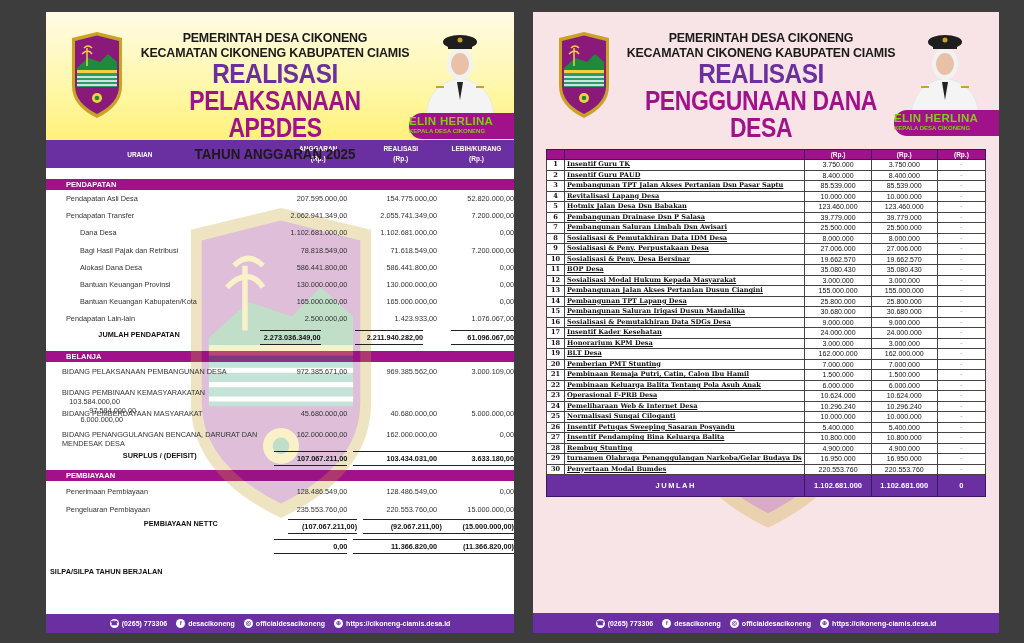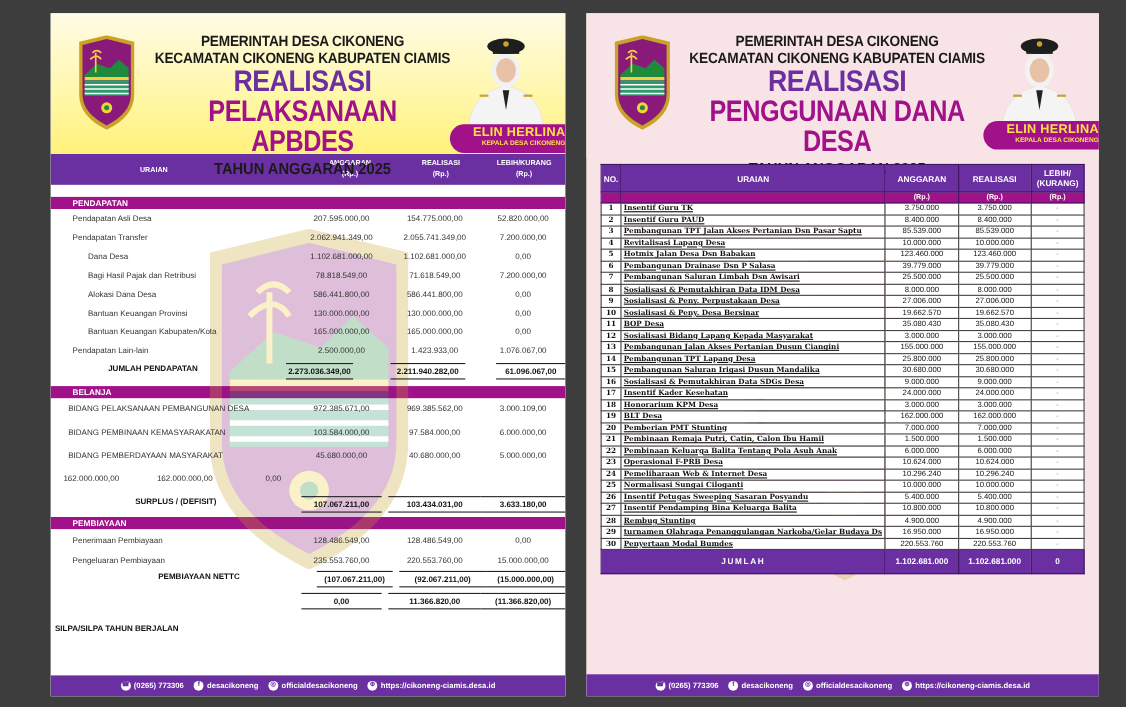--- a/index.html
+++ b/index.html
@@ -14,36 +14,36 @@
   .hdr { position: relative; height: 128px; }
   #left .hdr { background: linear-gradient(180deg, #fffbe6 0%, #fff7a8 60%, #fff17a 100%); }
   #right .hdr { background: #f8e4e6; height: 132px; }
   .logo { position: absolute; left: 22px; top: 20px; width: 58px; height: 86px; }
   .titles { position: absolute; left: 80px; right: 90px; top: 18px; text-align: center; }
   .t1, .t2 { font-weight: bold; font-size: 13.5px; color: #1a1a1a; line-height: 15px; letter-spacing: -0.2px; transform: scaleX(0.92); }
   .t3 { font-weight: bold; font-size: 27px; color: #6b2fa0; line-height: 27px; letter-spacing: -0.5px; transform: scaleX(0.9); margin-top: 1px; }
   .t4 { font-weight: bold; font-size: 27px; color: #a0118a; line-height: 27px; letter-spacing: -0.5px; transform: scaleX(0.85); }
   .t5 { font-weight: bold; font-size: 14.5px; color: #1a1a1a; line-height: 18px; margin-top: 3px; transform: scaleX(0.92); }
   .photo { position: absolute; right: 18px; top: 16px; width: 72px; height: 88px; }
-  .namebadge { position: absolute; right: 0; top: 101px; width: 105px; height: 26px; background: #a0118a; border-radius: 13px 0 0 13px; text-align: right; color: #fde047; padding-top: 2px; }
+  .namebadge { position: absolute; right: 0; top: 101px; width: 105px; height: 26px; background: #a0118a; border-radius: 13px 0 0 13px; text-align: left; color: #84cc16; padding-top: 2px; }
   .namebadge .nm { font-weight: bold; font-size: 11.5px; line-height: 12px; letter-spacing: 0.3px; }
   .namebadge .rl { font-weight: bold; font-size: 6px; line-height: 9px; }
 
   
   .lthead { background: #6a2fa0; height: 28px; display: flex; color: #fff; font-weight: bold; font-size: 6.5px; align-items: center; }
   .lthead .c0 { width: 200px; text-align: center; padding-left: 0; }
   .lthead .c1, .lthead .c2, .lthead .c3 { text-align: center; line-height: 10px; }
   .lthead .c1 { width: 116px; margin-left: 30px; }
   .lthead .c2 { width: 60px; margin-left: 0; }
   .lthead .c3 { width: 80px; margin-left: 10px; }
   .lbody { position: relative; }
   .secbar { background: #a0118a; color: #fff; font-weight: bold; font-size: 7.5px; height: 11px; line-height: 11px; padding-left: 20px; }
   .lrow { display: flex; align-items: flex-start; font-size: 7.3px; color: #333; position: relative; }
   .lrow .lbl { width: 228px; }
-  .lrow .v { text-align: center; }
+  .lrow .v { text-align: right; }
   .lrow .v1 { width: 74px; margin-left: 0; }
   .lrow .v2 { width: 84px; margin-left: 6px; }
   .lrow .v3 { width: 77px; margin-left: 0; }
   .lrow.bold { font-weight: bold; color: #111; }
   .lrow.bold .v { border-top: 1px solid #222; border-bottom: 1px solid #222; padding: 2px 0; }
 
   .watermark { position: absolute; pointer-events: none; opacity: 0.28; }
 
   
   .rtable-wrap { position: absolute; left: 13px; top: 137px; width: 440px; }
@@ -181,33 +181,34 @@
         <div class="v v2">2.211.940.282,00</div>
         <div class="v v3">61.096.067,00</div>
       </div>
       <div class="secbar" style="margin-top: 1px;">BELANJA</div>
       <div class="lrow" style="height: 21px; padding-top: 5px;">
         <div class="lbl" style="padding-left: 16px;">BIDANG PELAKSANAAN PEMBANGUNAN DESA</div>
         <div class="v v1">972.385.671,00</div>
         <div class="v v2">969.385.562,00</div>
         <div class="v v3">3.000.109,00</div>
       </div>
-      <div class="lrow" style="height: 21px; padding-top: 5px;">
+      <div class="lrow" style="height: 21px; padding-top: 5px; flex-direction: column;">
         <div class="lbl" style="padding-left: 16px;">BIDANG PEMBINAAN KEMASYARAKATAN</div>
         <div class="v v1">103.584.000,00</div>
         <div class="v v2">97.584.000,00</div>
         <div class="v v3">6.000.000,00</div>
       </div>
       <div class="lrow" style="height: 21px; padding-top: 5px;">
         <div class="lbl" style="padding-left: 16px;">BIDANG PEMBERDAYAAN MASYARAKAT</div>
         <div class="v v1">45.680.000,00</div>
         <div class="v v2">40.680.000,00</div>
         <div class="v v3">5.000.000,00</div>
       </div>
       <div class="lrow" style="height: 24px; padding-top: 5px;">
+        <div class="lbl" style="padding-left: 16px;">BIDANG PENANGGULANGAN BENCANA, DARURAT DAN MENDESAK DESA</div>
         <div class="v v1">162.000.000,00</div>
         <div class="v v2">162.000.000,00</div>
         <div class="v v3">0,00</div>
       </div>
       <div class="lrow bold" style="height: 21px; padding-top: 2px;">
         <div class="lbl" style="padding-left: 0px; text-align: center;">SURPLUS / (DEFISIT)</div>
         <div class="v v1">107.067.211,00</div>
         <div class="v v2">103.434.031,00</div>
         <div class="v v3">3.633.180,00</div>
       </div>
@@ -279,27 +280,20 @@
     </div>
   </div>
 
   <svg class="watermark" style="left:130px; top:195px; width:210px; height:330px;">
       <use href="#crest"></use>
     </svg>
 
   <div class="rtable-wrap">
     <table class="rt">
       <thead>
-        <tr>
-          <th>NO.</th>
-          <th>URAIAN</th>
-          <th>ANGGARAN</th>
-          <th>REALISASI</th>
-          <th>LEBIH/ (KURANG)</th>
-        </tr>
         <tr class="unit">
           <th></th>
           <th></th>
           <th>(Rp.)</th>
           <th>(Rp.)</th>
           <th>(Rp.)</th>
         </tr>
       </thead>
       <tbody id="rbody">
           <tr>
@@ -374,21 +368,21 @@
           </tr>
           <tr>
             <td class="no">11</td>
             <td class="ur">BOP Desa</td>
             <td class="an">35.080.430</td>
             <td class="re">35.080.430</td>
             <td class="lk">-</td>
           </tr>
           <tr>
             <td class="no">12</td>
-            <td class="ur">Sosialisasi Bidang Lapang Kepada Masyarakat</td>
+            <td class="ur">Sosialisasi Modal Hukum Kepada Masyarakat</td>
             <td class="an">3.000.000</td>
             <td class="re">3.000.000</td>
             <td class="lk">-</td>
           </tr>
           <tr>
             <td class="no">13</td>
             <td class="ur">Pembangunan Jalan Akses Pertanian Dusun Ciangini</td>
             <td class="an">155.000.000</td>
             <td class="re">155.000.000</td>
             <td class="lk">-</td>

